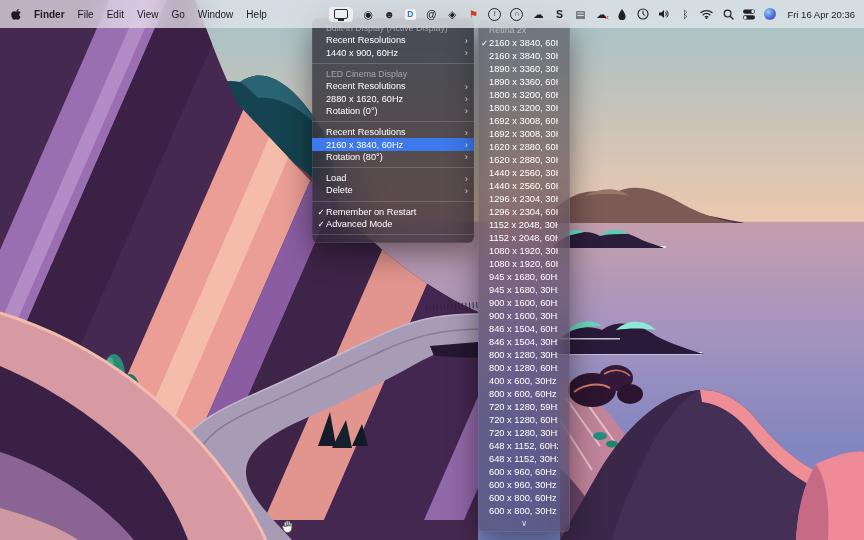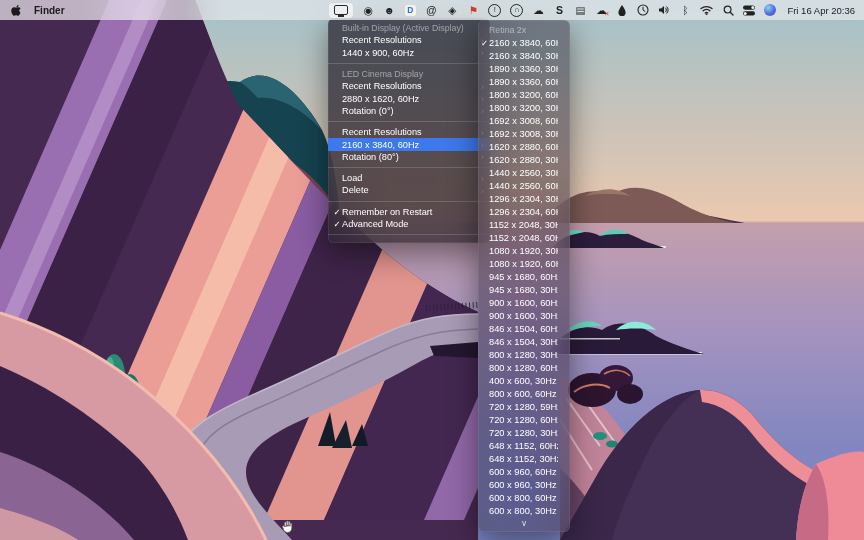--- a/index.html
+++ b/index.html
@@ -2,21 +2,21 @@
 <html><head>
 <meta charset="utf-8">
 <style>
   html,body{margin:0;padding:0;background:#000;}
   .stage{position:relative;width:864px;height:540px;overflow:hidden;
          font-family:"Liberation Sans","DejaVu Sans",sans-serif;
          -webkit-font-smoothing:antialiased;}
   .stage svg.wp{position:absolute;inset:0;z-index:0;display:block;}
 
   
-  .menubar{position:absolute;left:0;top:0;right:0;height:20px;z-index:6;
+  .menubar{position:absolute;left:0;top:0;right:0;height:28px;z-index:6;
     display:flex;align-items:center;
     background:rgba(233,231,234,.72);
     backdrop-filter:blur(14px) saturate(1.6);
     font-size:10px;color:#1b1b1d;}
   .mb-left{display:flex;align-items:center;padding-left:11px;}
   .apple{display:flex;align-items:center;margin-right:13px;}
   .appname{font-weight:bold;margin-right:13px;}
   .mbitem{margin-right:13px;white-space:nowrap;}
   .mb-right{margin-left:auto;display:flex;align-items:center;gap:9px;padding-right:9px;}
   .sico{display:inline-flex;align-items:center;justify-content:center;
@@ -33,21 +33,21 @@
   .ovl{position:absolute;right:-2px;bottom:-1px;font-size:6.5px;color:#e03b3b;font-weight:bold;}
   .siri{width:12px;height:12px;border-radius:50%;
         background:radial-gradient(circle at 35% 32%,#8fd0f2,#4a68d8 58%,#8a4ad0);}
   .clocktext{font-size:9.5px;white-space:nowrap;margin-left:2px;}
 
   
   .menu{position:absolute;z-index:5;color:#fff;border-radius:6px;
     background:rgba(44,38,50,.76);
     backdrop-filter:blur(22px) saturate(1.7);
     box-shadow:0 10px 30px rgba(0,0,0,.45),0 0 0 .5px rgba(255,255,255,.14) inset;}
-  #mainmenu{left:328px;top:18px;width:162px;padding:4px 0;font-size:9.2px;}
+  #mainmenu{left:312px;top:18px;width:162px;padding:4px 0;font-size:9.2px;}
   #submenu{left:478px;top:20px;width:92px;padding:3px 0;font-size:9.3px;
     background:rgba(70,64,78,.58);}
   .mrow{display:flex;align-items:center;height:12.3px;padding:0 6px 0 4px;white-space:nowrap;}
   #submenu .mrow{height:13px;padding:0 4px 0 2px;}
   .chk{width:10px;flex:0 0 auto;text-align:center;font-size:8.5px;}
   #submenu .chk{width:9px;}
   .lbl{flex:1;overflow:hidden;}
   .sc{color:rgba(255,255,255,.48);margin-left:8px;}
   .arr{width:8px;text-align:right;color:rgba(255,255,255,.88);font-size:9.5px;}
   .mrow.header{color:rgba(255,255,255,.47);font-size:8.8px;}
@@ -169,20 +169,28 @@
   </svg>
 
   <div class="menubar">
     <div class="mb-left">
       <span class="apple">
         <svg width="10" height="12" viewBox="0 0 12 15">
           <path fill="#1b1b1d" d="M9.3 1.2c.1.8-.3 1.6-.8 2.2-.5.6-1.3 1-2 1-.1-.8.3-1.6.8-2.1.5-.6 1.4-1 2-1.1zM11.6 10.9c-.3.8-.5 1.1-.9 1.8-.6.9-1.4 2-2.4 2-.9 0-1.1-.6-2.3-.6-1.2 0-1.5.6-2.3.6-1 0-1.7-1-2.3-1.9C-.2 10.4-.4 7.4.7 5.8c.7-1.1 1.9-1.8 3-1.8 1.1 0 1.8.6 2.7.6.9 0 1.4-.6 2.7-.6 1 0 2 .5 2.7 1.5-2.4 1.3-2 4.4-.2 5.4z"></path>
         </svg>
       </span>
       <span class="appname">Finder</span>
+      <span style="display:flex">
+        <span class="mbitem">File</span>
+          <span class="mbitem">Edit</span>
+          <span class="mbitem">View</span>
+          <span class="mbitem">Go</span>
+          <span class="mbitem">Window</span>
+          <span class="mbitem">Help</span>
+      </span>
     </div>
 
     <div class="mb-right">
       <span class="sico active-bg">
           <span class="mb-display"></span>
         </span>
       <span class="sico">◉</span>
       <span class="sico">☻</span>
       <span class="sico">
           <span class="dbox">D</span>

